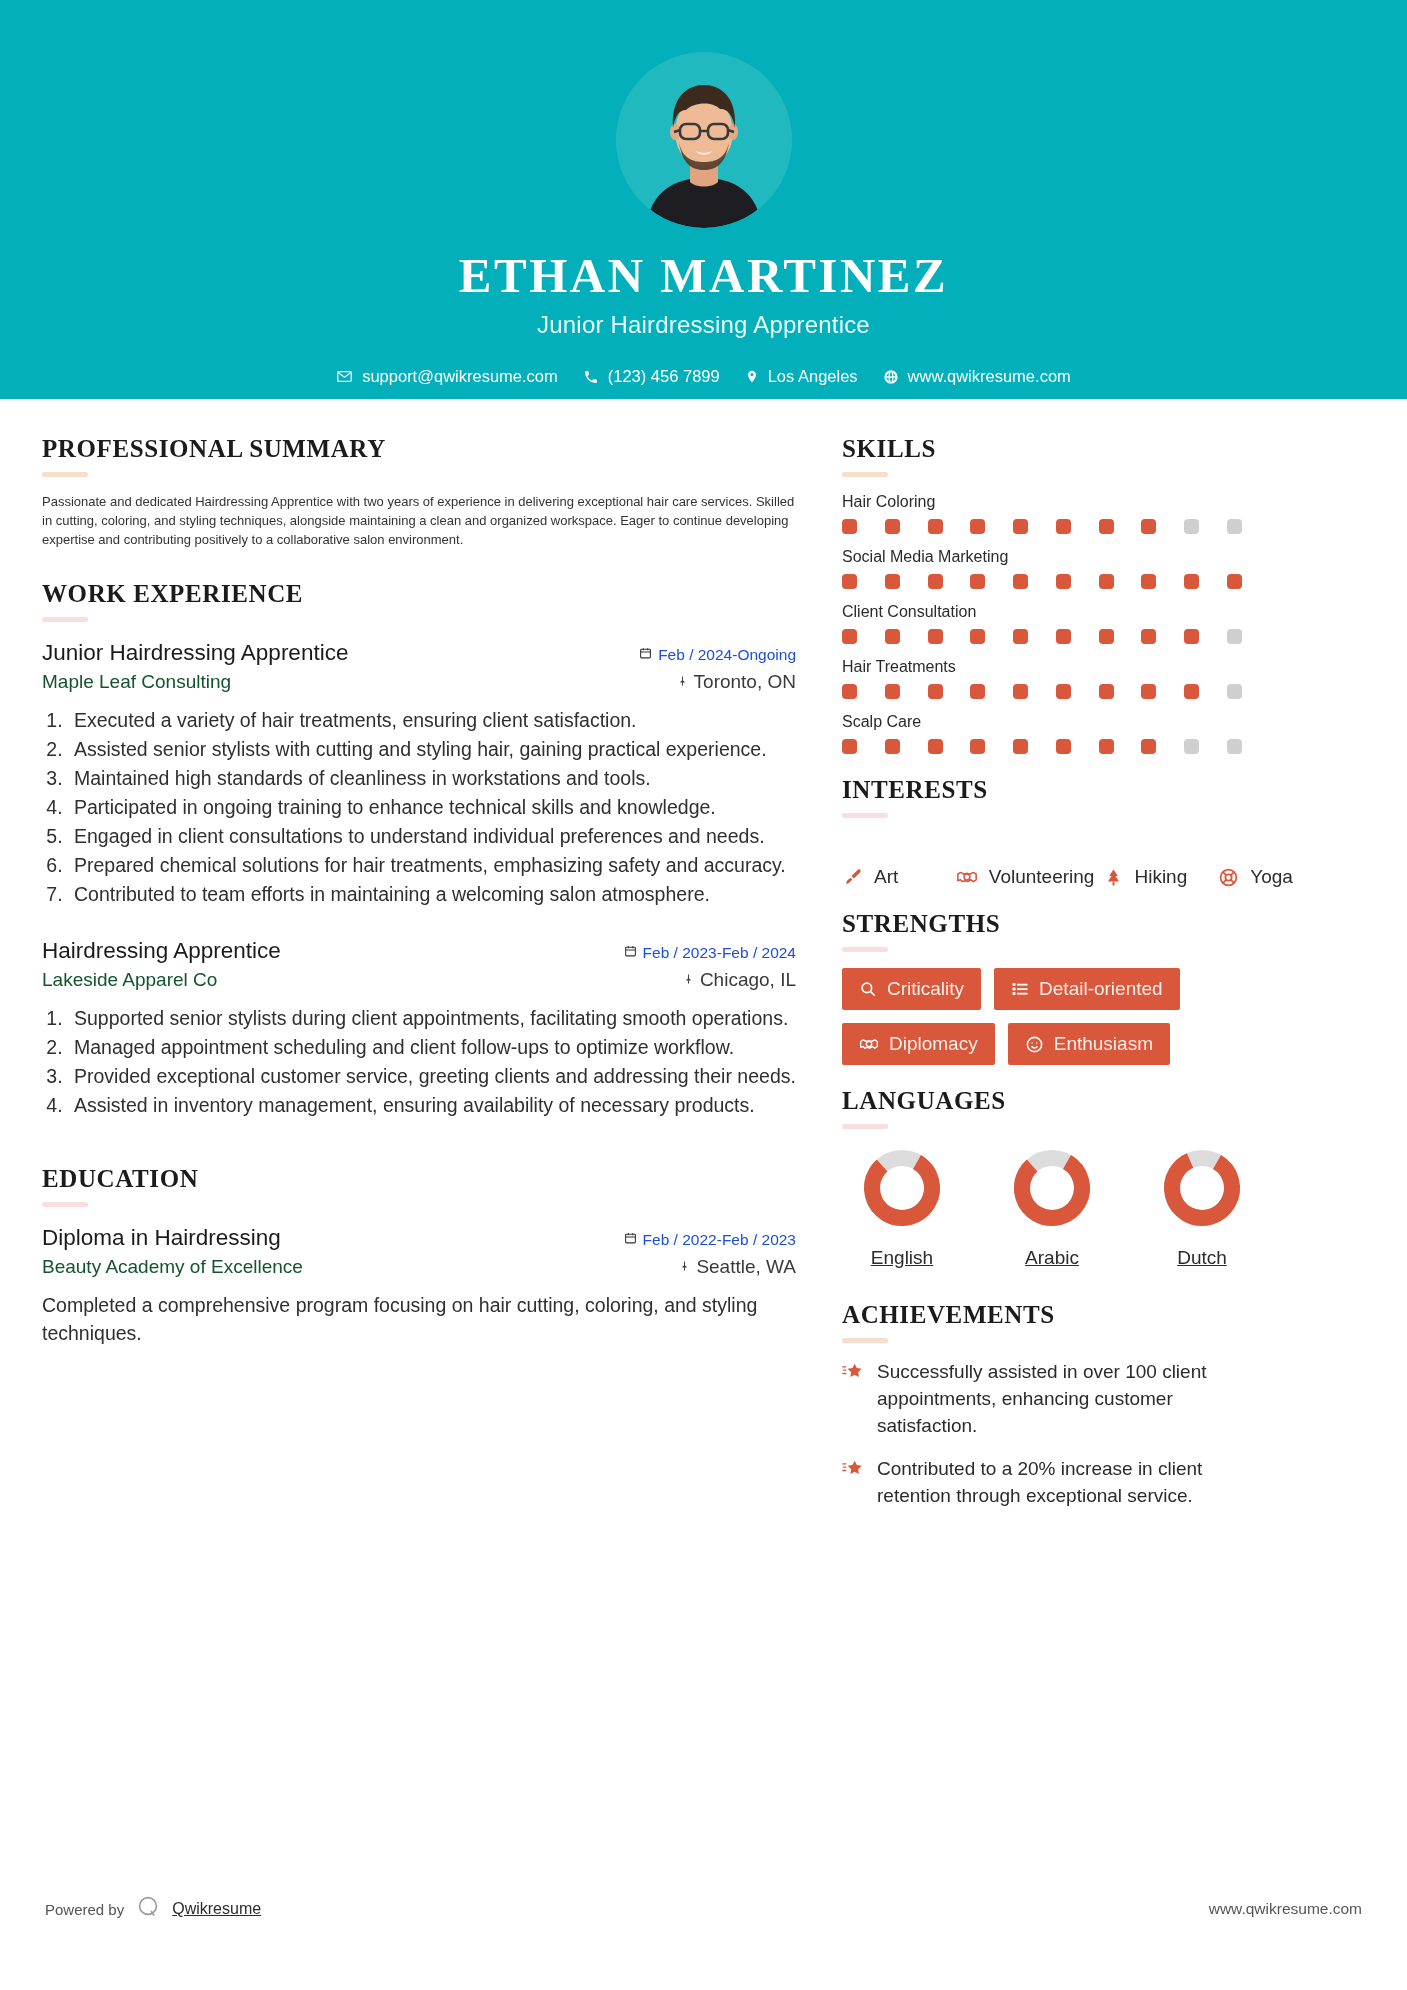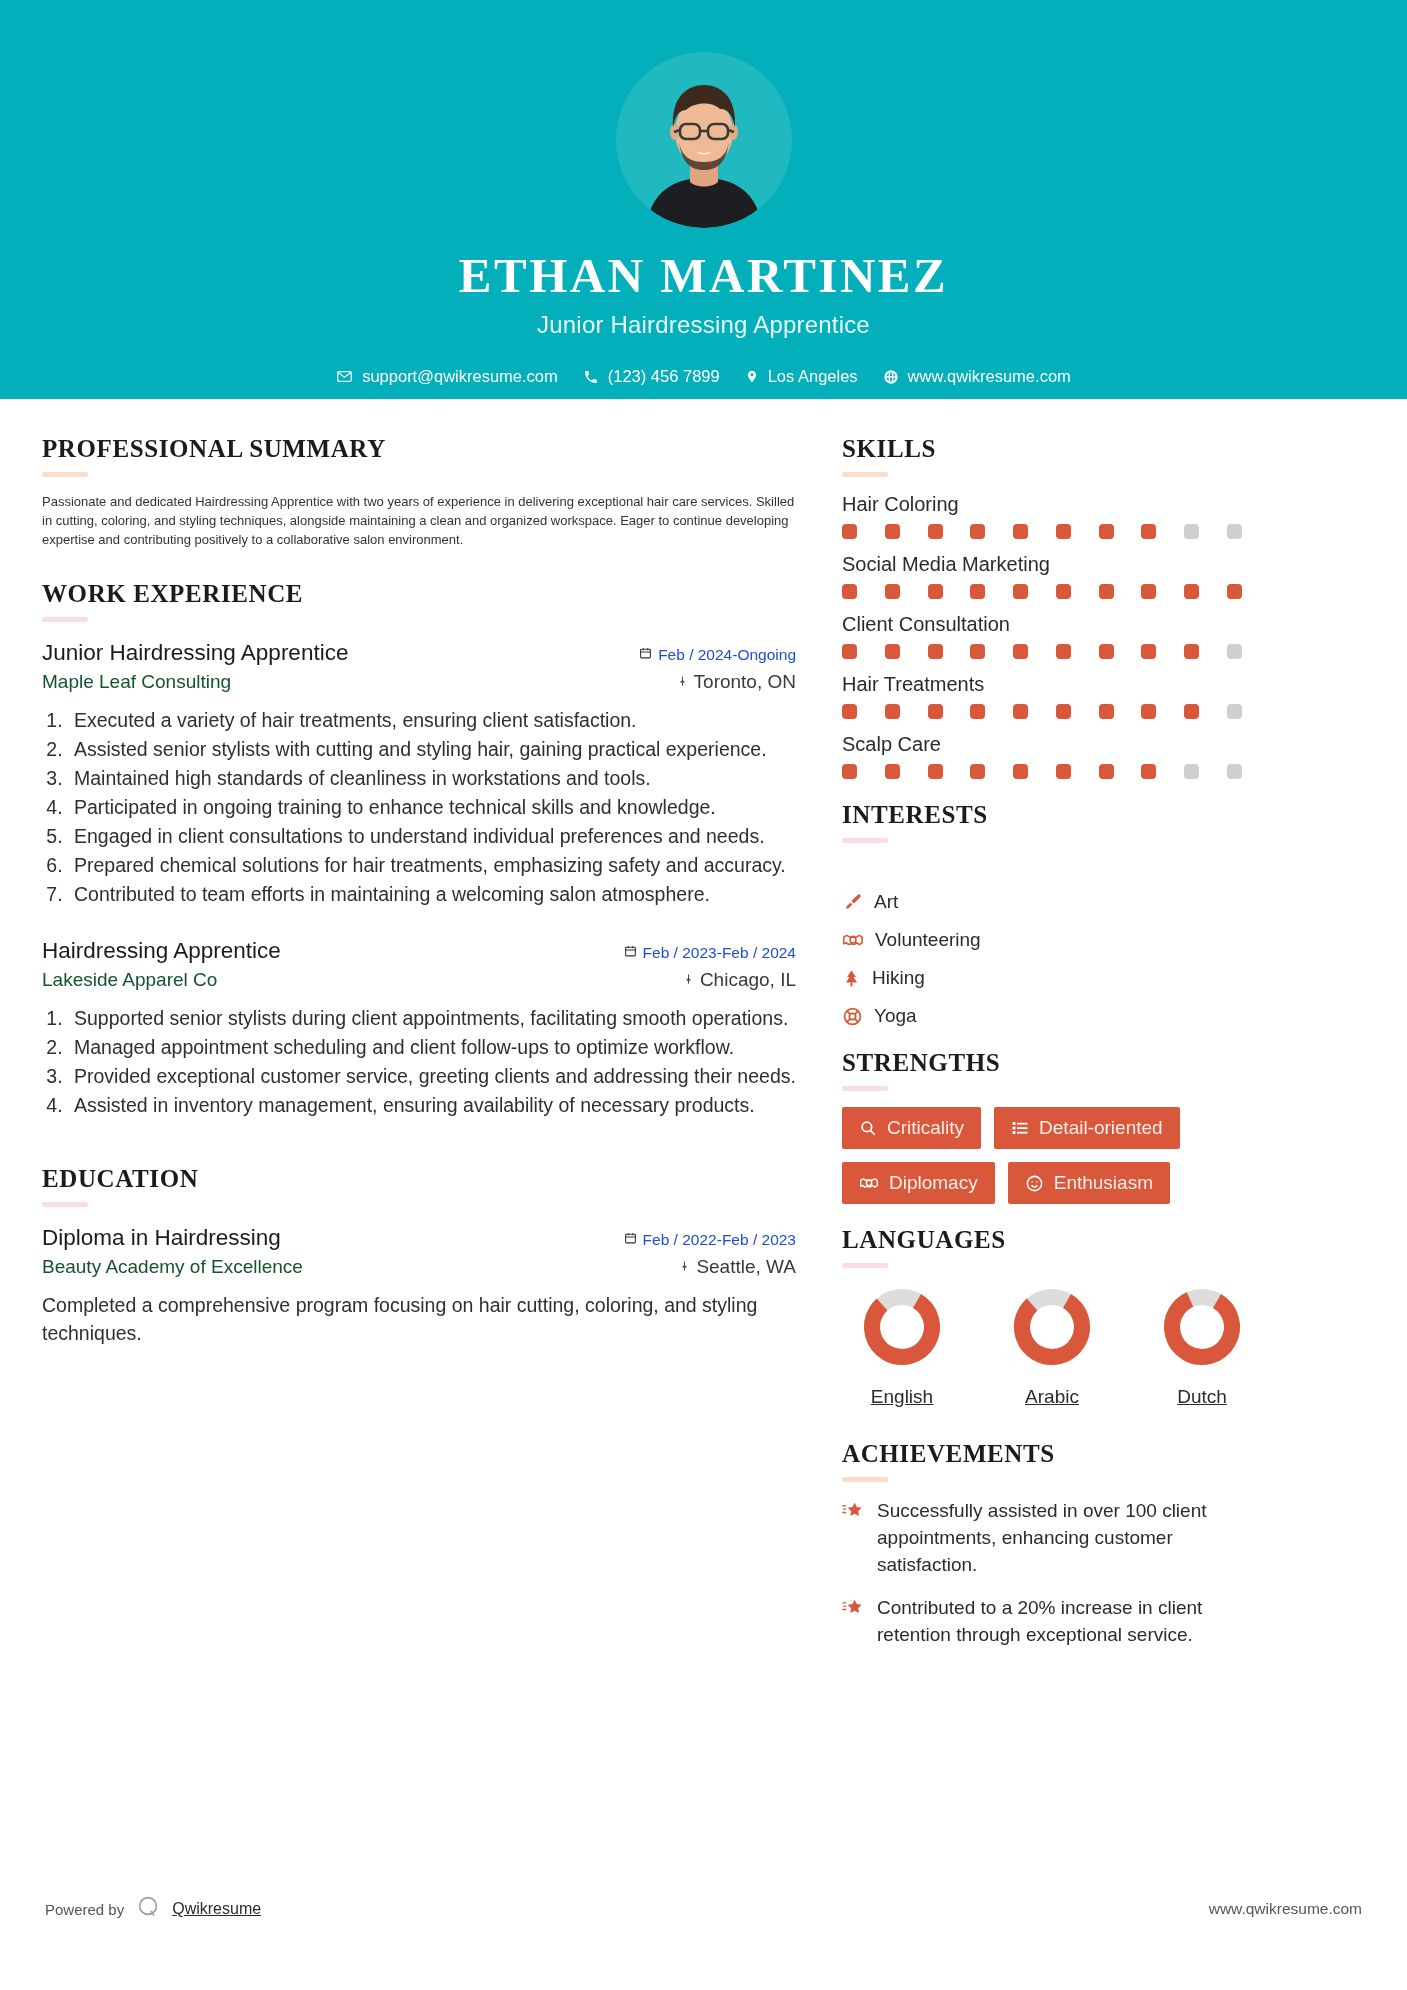--- a/index.html
+++ b/index.html
@@ -84,27 +84,27 @@
   .entry-loc { font-size:19px; color:#3a3a3a; display:flex; align-items:center; gap:6px; white-space:nowrap; }
   ol.bullets { margin:13px 0 0 26px; font-size:19.5px; line-height:1.44; color:#2f2f2f; }
   ol.bullets li { padding-left:6px; margin-bottom:1px; }
   .edu-desc { font-size:19.5px; line-height:1.44; color:#2f2f2f; margin-top:13px; }
 
   .sec-block { margin-top:30px; }
   .sec-block.tight { margin-top:22px; }
 
   
   .skill { margin-bottom:14px; }
-  .skill-name { font-size:20px; color:#2b2b2b; margin-bottom:8px; }
+  .skill-name { font-size:16px; color:#2b2b2b; margin-bottom:8px; }
   .dots { display:flex; gap:0; width:400px; justify-content:space-between; }
   .dot { width:15px; height:15px; border-radius:4px; background:#cfcfcf; }
   .dot.on { background:#d9573a; }
 
   
-  .interest-grid { display:grid; grid-template-columns:1fr; row-gap:16px; column-gap:10px;margin-top:48px; }
+  .interest-grid { display:grid; grid-template-columns:1fr 1fr 1fr 1fr; row-gap:16px; column-gap:10px;margin-top:48px; }
   .interest { display:flex; align-items:center; gap:11px; font-size:19px; color:#2b2b2b; }
   .interest svg { display:block; }
 
   
   .strength-wrap { display:flex; flex-wrap:wrap; gap:13px; max-width:460px; }
   .strength {
     background:#d9573a; color:#fdeee9;
     padding:10px 17px; font-size:19px;
     display:flex; align-items:center; gap:10px;
     border-radius:2px; white-space:nowrap;

